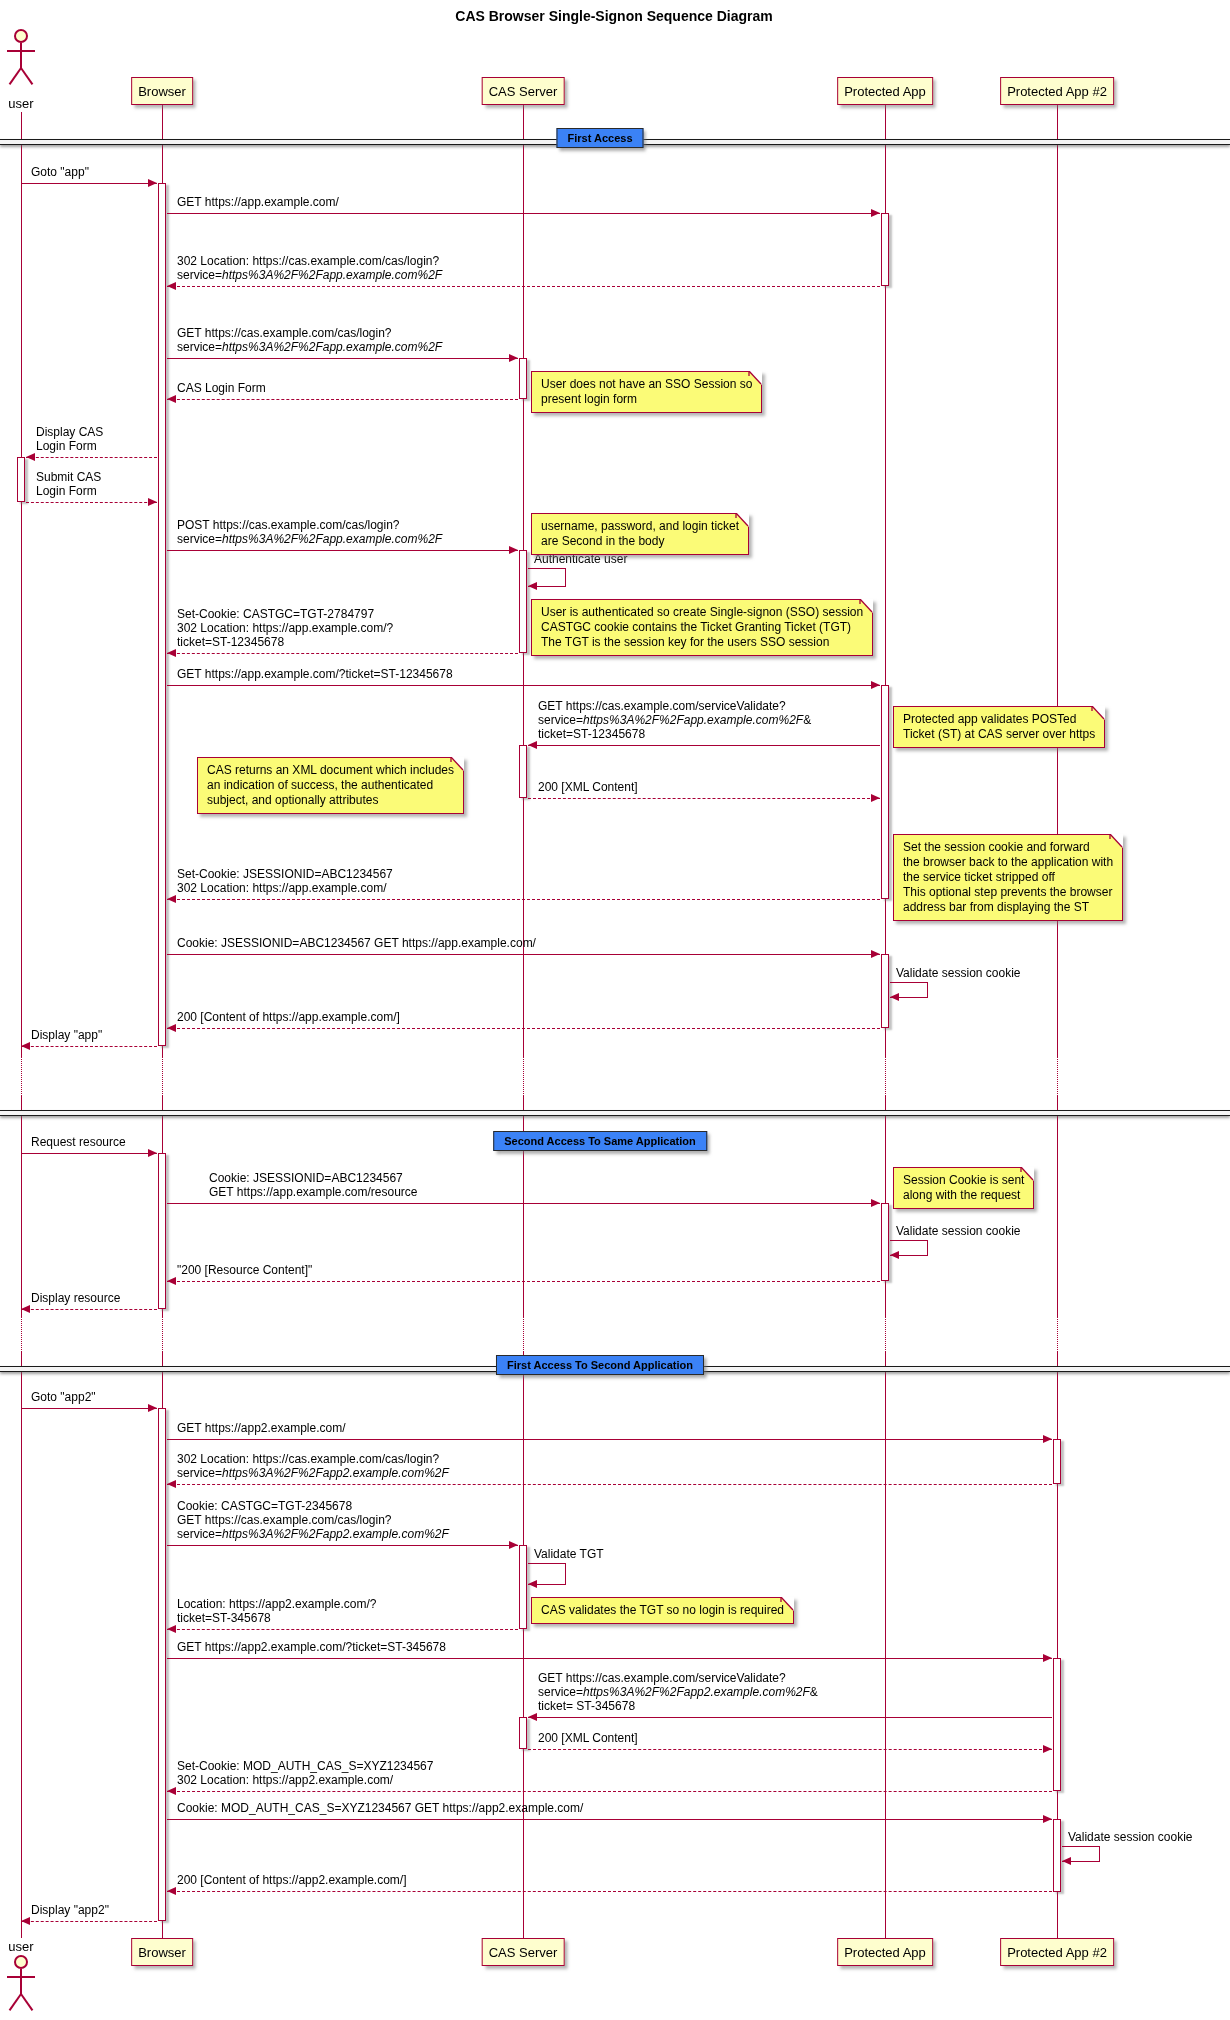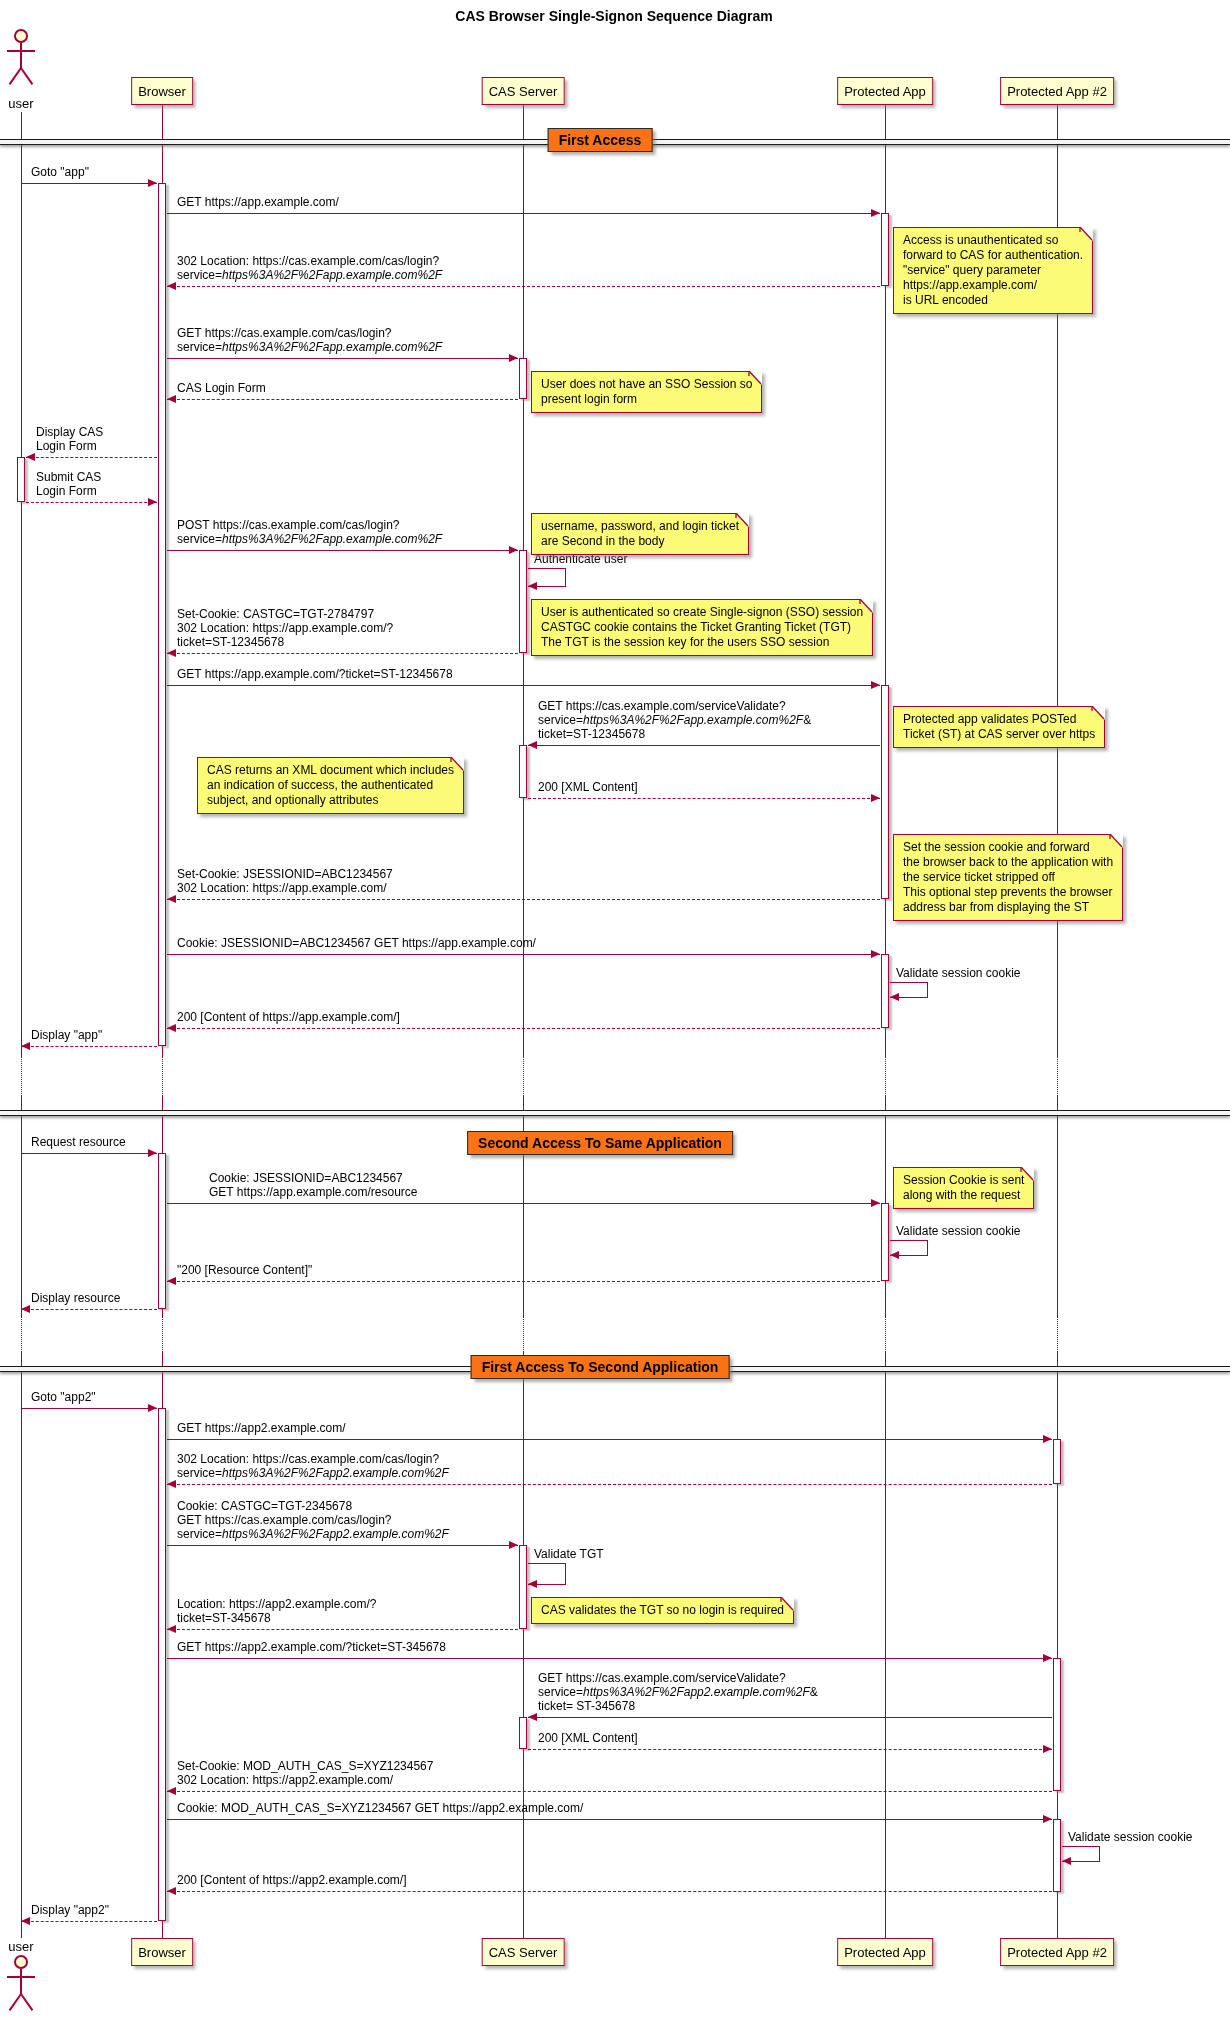--- a/index.html
+++ b/index.html
@@ -20,22 +20,22 @@
   .head.r{border-left:9px solid #A80036;}
   .head.l{border-right:9px solid #A80036;}
   .mlabel{font-size:12px;line-height:14px;white-space:nowrap;}
   .mlabel .em{font-style:italic;}
   .selfbox{border:1px solid #A80036;border-left:none;background:transparent;box-sizing:border-box;}
   .note{background:#FBFB77;border:1px solid #A80036;box-shadow:3px 3px 3px rgba(120,120,120,.55);
         font-size:12px;line-height:15px;padding:5px 9px;white-space:nowrap;box-sizing:border-box;}
   .fold{position:absolute;top:-1px;right:-1px;}
   .divband{left:0;width:1230px;height:4px;background:#f4f4f4;border-top:1.5px solid #1a1a1a;
            border-bottom:1.5px solid #1a1a1a;box-shadow:0 2px 3px rgba(100,100,100,.6);}
-  .divlabel{transform:translateX(-50%);background:#f97316;border:1.5px solid #2a2a2a;font-weight:bold;
-            font-size:14px;padding:3px 10px;white-space:nowrap;box-shadow:3px 3px 3px rgba(120,120,120,.6);}
+  .divlabel{transform:translateX(-50%);background:#3b82f6;border:1.5px solid #2a2a2a;font-weight:bold;
+            font-size:11px;padding:3px 10px;white-space:nowrap;box-shadow:3px 3px 3px rgba(120,120,120,.6);}
   .actorlabel{font-size:13px;white-space:nowrap;transform:translateX(-50%);}
   .ahead{border:2px solid #A80036;border-radius:50%;background:#FEFECE;width:14px;height:14px;box-sizing:border-box;}
   .aline{background:#A80036;}
 </style>
 </head>
 <body>
 
 <div id="diagram">
     <div class="abs lifeline" style="left: 21px; top: 112px; height: 1826px;"></div>
     <div class="abs lifeline" style="left: 162px; top: 105px; height: 1833px;"></div>
@@ -262,32 +262,20 @@
     <div class="abs mlabel" style="left: 896px; top: 966px;">Validate session cookie</div>
     <div class="abs selfbox" style="left: 890px; top: 1240px; width: 38px; height: 16px;"></div>
     <div class="abs head l" style="left: 890px; top: 1251px;"></div>
     <div class="abs mlabel" style="left: 896px; top: 1224px;">Validate session cookie</div>
     <div class="abs selfbox" style="left: 528px; top: 1563px; width: 38px; height: 22px;"></div>
     <div class="abs head l" style="left: 528px; top: 1580px;"></div>
     <div class="abs mlabel" style="left: 534px; top: 1547px;">Validate TGT</div>
     <div class="abs selfbox" style="left: 1062px; top: 1846px; width: 38px; height: 16px;"></div>
     <div class="abs head l" style="left: 1062px; top: 1857px;"></div>
     <div class="abs mlabel" style="left: 1068px; top: 1830px;">Validate session cookie</div>
-    <div class="abs note" style="left: 893px; top: 227px;">
-      <div>Access is unauthenticated so</div>
-      <div>forward to CAS for authentication.</div>
-      <div>"service" query parameter</div>
-      <div>https://app.example.com/</div>
-      <div>is URL encoded</div>
-      <svg width="14" height="14" class="fold">
-        <polygon points="1,0 14,0 14,14" fill="#ffffff"></polygon>
-        <path d="M1,0 L13,13" stroke="#A80036" stroke-width="1.3" fill="none"></path>
-        <path d="M1,0 L1,5" stroke="#A80036" stroke-width="1.3"></path>
-      </svg>
-    </div>
     <div class="abs note" style="left: 531px; top: 371px;">
       <div>User does not have an SSO Session so</div>
       <div>present login form</div>
       <svg width="14" height="14" class="fold">
         <polygon points="1,0 14,0 14,14" fill="#ffffff"></polygon>
         <path d="M1,0 L13,13" stroke="#A80036" stroke-width="1.3" fill="none"></path>
         <path d="M1,0 L1,5" stroke="#A80036" stroke-width="1.3"></path>
       </svg>
     </div>
     <div class="abs note" style="left: 531px; top: 513px;">

